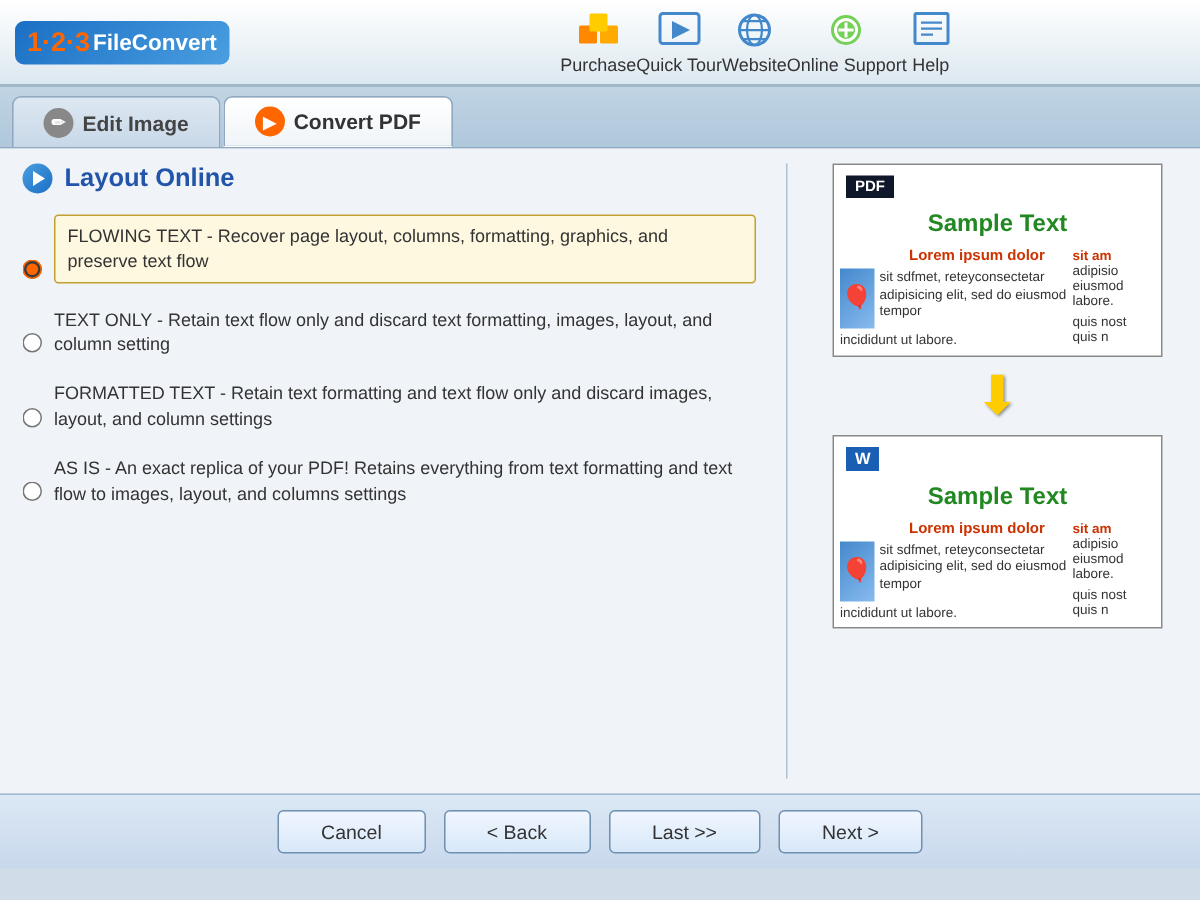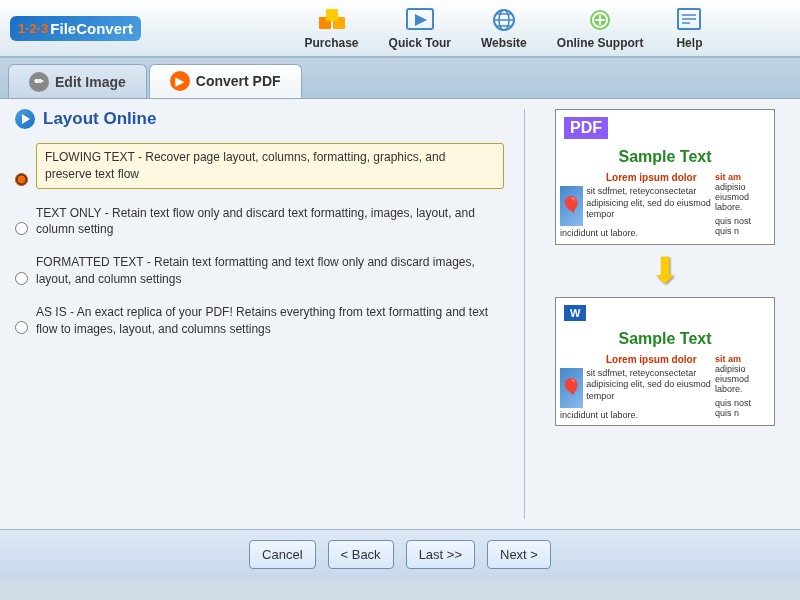--- a/index.html
+++ b/index.html
@@ -20,29 +20,27 @@
       align-items: center;
     }
     .logo-box {
       background: linear-gradient(135deg, #1a6fc4, #4a9ee0);
       border-radius: 6px;
       padding: 4px 8px;
       display: flex;
       align-items: center;
       gap: 2px;
     }
-    .logo-num { color: #ff6600; font-weight: bold; font-size: 13px; }
+    .logo-num { color: #ff6600; font-weight: bold; font-size: 18px; }
     .logo-text { color: white; font-weight: bold; font-size: 15px; }
     .nav-items {
       display: flex;
       align-items: flex-start;
-      gap: 30px;
       flex: 1;
       justify-content: center;
-      font-weight: bold;
     }
     .nav-item {
       display: flex;
       flex-direction: column;
       align-items: center;
       cursor: pointer;
       gap: 2px;
     }
     .nav-icon {
       width: 32px;
@@ -130,24 +128,24 @@
       align-items: center;
       gap: 8px;
     }
     .preview-box {
       width: 220px;
       border: 1px solid #888;
       background: white;
       font-size: 10px;
     }
     .preview-header-pdf {
-      background: #8b5cf6;
+      background: #0f172a;
       color: white;
       font-weight: bold;
-      font-size: 16px;
+      font-size: 10px;
       padding: 2px 6px;
       display: inline-block;
       margin: 4px;
     }
     .preview-header-word {
       background: #1a5fb4;
       color: white;
       font-weight: bold;
       font-size: 11px;
       padding: 2px 6px;
@@ -187,21 +185,21 @@
     
     .bottom-bar {
       background: linear-gradient(to bottom, #dce8f4, #c8d8ec);
       border-top: 1px solid #a0b8cc;
       padding: 10px 20px;
       display: flex;
       justify-content: center;
       gap: 12px;
     }
     .btn {
-      padding: 6px 12px;
+      padding: 6px 28px;
       border: 1px solid #7090b0;
       border-radius: 4px;
       background: linear-gradient(to bottom, #f0f6ff, #d8e8f8);
       color: #333;
       font-size: 13px;
       cursor: pointer;
       font-weight: normal;
     }
 
     input[type=radio] { accent-color: #ff6600; }

